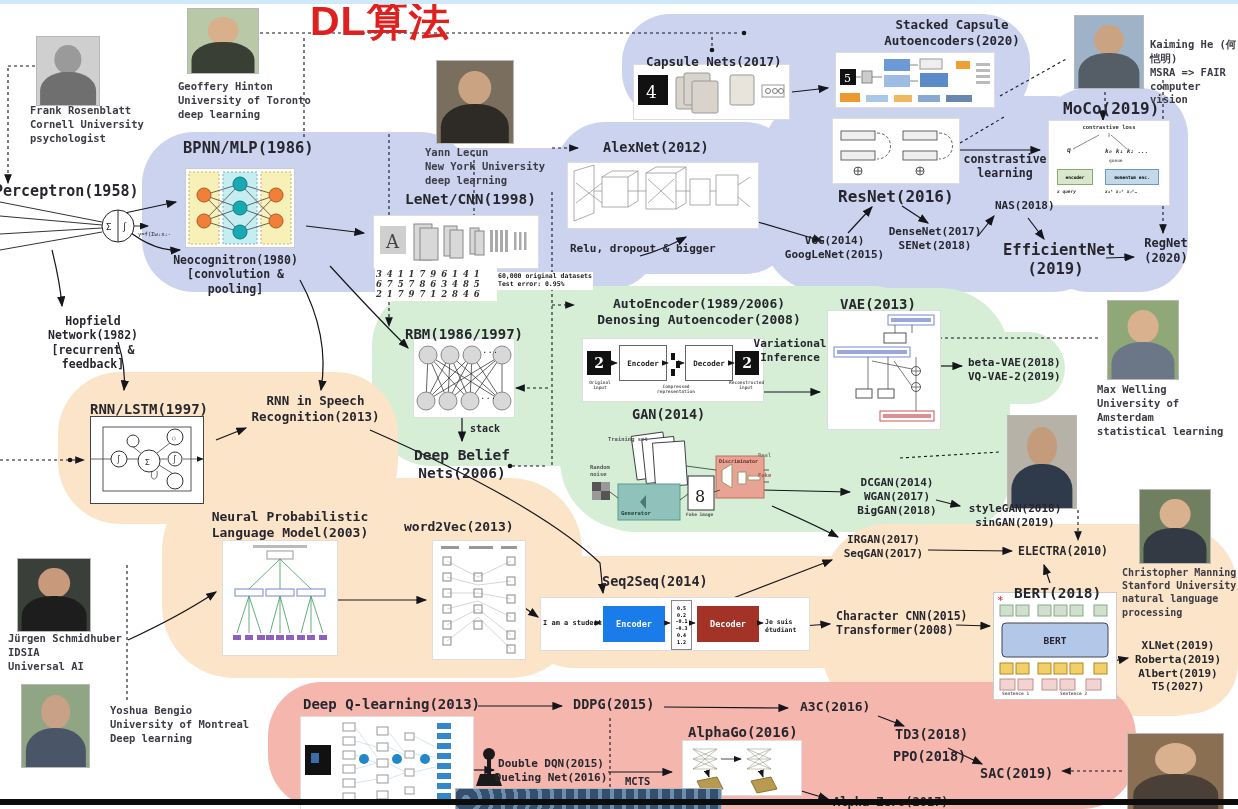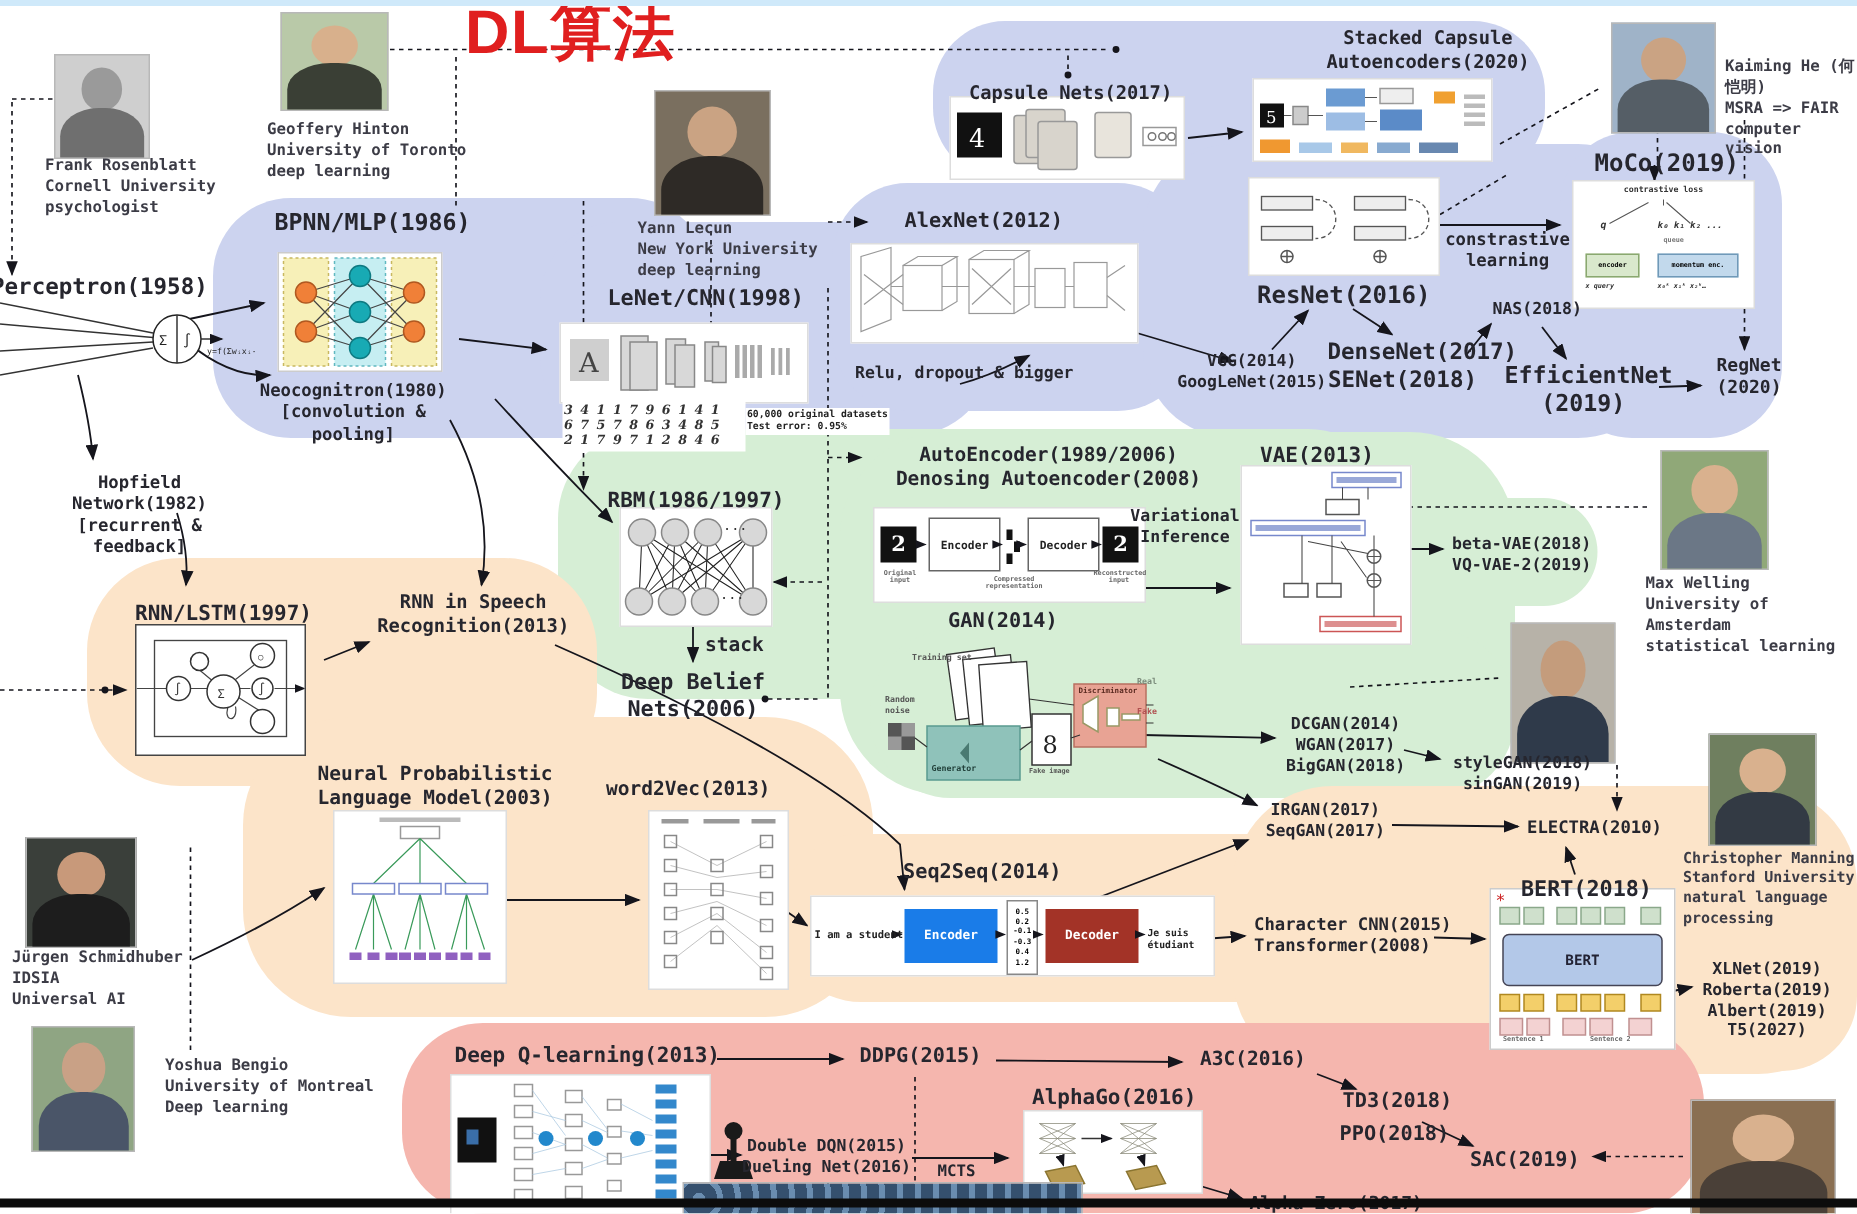--- a/index.html
+++ b/index.html
@@ -656,38 +656,38 @@
   <div class="lbl" style="left:405px;top:190px;font-size:14.5px">LeNet/CNN(1998)</div>
   <div class="lbl" style="left:603px;top:139px;font-size:13.5px">AlexNet(2012)</div>
   <div class="lbl" style="left:570px;top:242px;font-size:11px">Relu,  dropout &amp; bigger</div>
   <div class="lbl" style="left:646px;top:54px;font-size:12.5px">Capsule Nets(2017)</div>
   <div class="lbl ctr" style="left:872px;top:17px;width:160px;font-size:12.5px">Stacked Capsule
 Autoencoders(2020)</div>
   <div class="lbl" style="left:1063px;top:99px;font-size:16px">MoCo(2019)</div>
   <div class="lbl ctr" style="left:782px;top:234px;width:105px;font-size:11px">VGG(2014)
 GoogLeNet(2015)</div>
   <div class="lbl" style="left:838px;top:187px;font-size:16px">ResNet(2016)</div>
-  <div class="lbl ctr" style="left:885px;top:225px;width:100px;font-size:15px">DenseNet(2017)
+  <div class="lbl ctr" style="left:885px;top:225px;width:100px;font-size:11px">DenseNet(2017)
 SENet(2018)</div>
   <div class="lbl" style="left:995px;top:199px;font-size:11px">NAS(2018)</div>
   <div class="lbl ctr" style="left:1003px;top:241px;width:105px;font-size:15.5px">EfficientNet
 (2019)</div>
   <div class="lbl ctr" style="left:1138px;top:236px;width:56px;font-size:12px">RegNet
 (2020)</div>
   <div class="lbl ctr" style="left:960px;top:152px;width:90px;font-size:11.5px">constrastive
 learning</div>
   <div class="lbl ctr" style="left:585px;top:296px;width:228px;font-size:13px">AutoEncoder(1989/2006)
 Denosing Autoencoder(2008)</div>
   <div class="lbl" style="left:840px;top:296px;font-size:14px">VAE(2013)</div>
   <div class="lbl ctr" style="left:750px;top:337px;width:80px;font-size:11px">Variational
 Inference</div>
   <div class="lbl" style="left:968px;top:356px;font-size:11px">beta-VAE(2018)
 VQ-VAE-2(2019)</div>
   <div class="lbl" style="left:405px;top:326px;font-size:14px">RBM(1986/1997)</div>
-  <div class="lbl" style="left:470px;top:423px;font-size:13px">stack</div>
+  <div class="lbl" style="left:470px;top:423px;font-size:10px">stack</div>
   <div class="lbl ctr" style="left:410px;top:446px;width:104px;font-size:14.5px">Deep Belief
 Nets(2006)</div>
   <div class="lbl" style="left:632px;top:406px;font-size:13.5px">GAN(2014)</div>
   <div class="lbl ctr" style="left:852px;top:476px;width:90px;font-size:11px">DCGAN(2014)
 WGAN(2017)
 BigGAN(2018)</div>
   <div class="lbl ctr" style="left:965px;top:502px;width:100px;font-size:11px">styleGAN(2018)
 sinGAN(2019)</div>
   <div class="lbl ctr" style="left:836px;top:533px;width:95px;font-size:11px">IRGAN(2017)
 SeqGAN(2017)</div>

